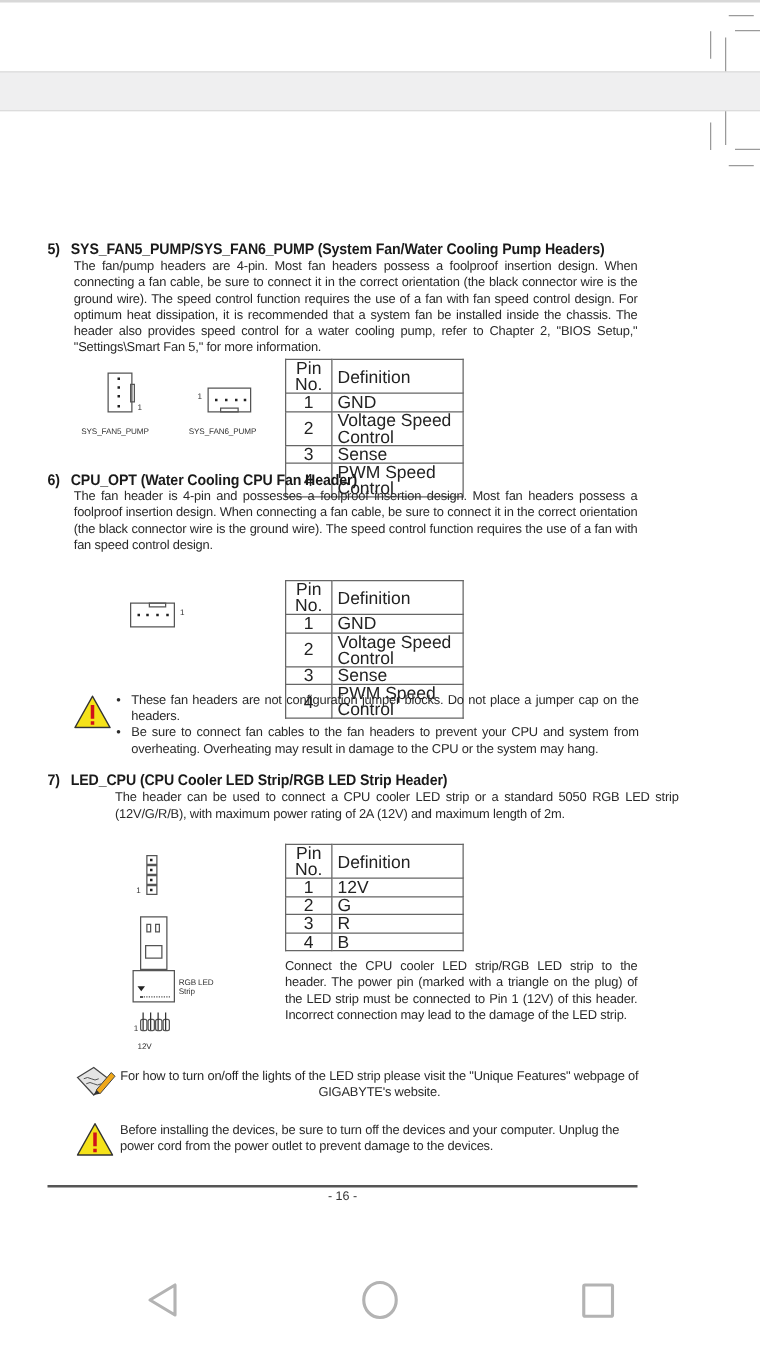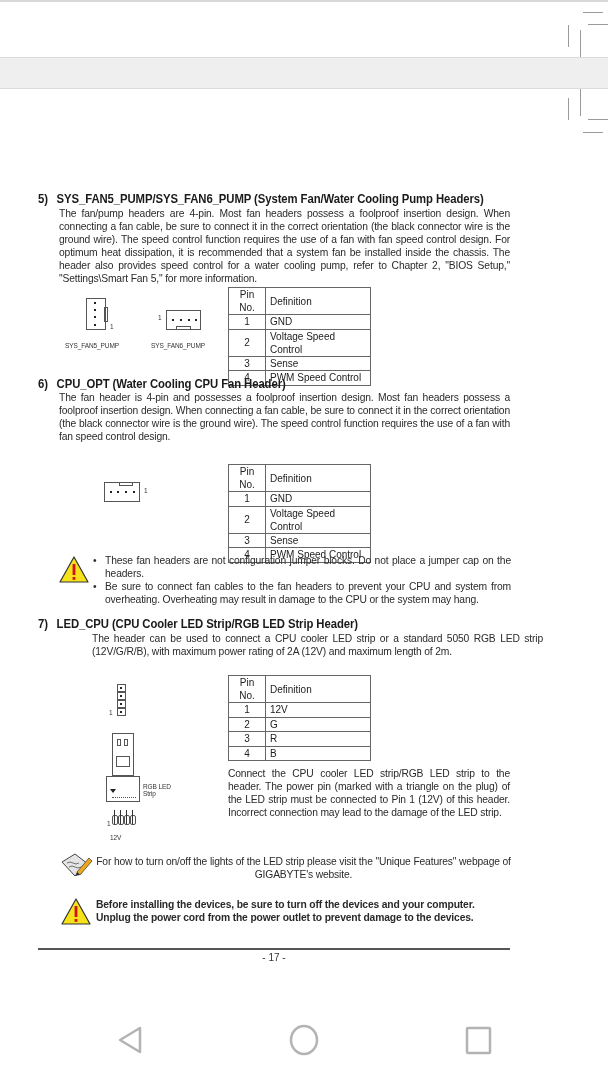--- a/index.html
+++ b/index.html
@@ -6,21 +6,21 @@
   body { width:608px; height:1080px; background:#ffffff; position:relative; overflow:hidden;
          font-family:"Liberation Sans", sans-serif; color:#222; }
   .topline { position:absolute; left:0; top:0; width:608px; height:2px; background:#d8d8d8; }
   .gapbar { position:absolute; left:0; top:57px; width:608px; height:32px; background:#efeff0;
             border-top:1px solid #dcdcdc; border-bottom:1px solid #dcdcdc; box-sizing:border-box; }
   .crop { position:absolute; background:#9a9a9a; }
   .page { position:absolute; left:0; top:0; width:608px; }
   .sec-title { position:absolute; left:38px; font-weight:bold; font-size:12.2px; color:#1a1a1a; letter-spacing:-0.1px; transform:scaleX(0.93); transform-origin:left; white-space:nowrap; }
   .sec-title .num { display:inline-block; width:20px; }
   .para { position:absolute; left:59px; width:451px; font-size:10.3px; line-height:13.1px; color:#2a2a2a; text-align:justify; letter-spacing:-0.15px; }
-  table.pins { position:absolute; border-collapse:collapse; font-size:10px; color:#222; }
+  table.pins { position:absolute; border-collapse:collapse; font-size:14px; color:#222; }
   table.pins td { border:1px solid #666; height:13.5px; padding:0 4px; line-height:13px; }
   table.pins td.c1 { width:28px; text-align:center; }
   table.pins td.c2 { width:96px; }
   .lbl { position:absolute; font-size:6.5px; color:#333; letter-spacing:-0.1px; }
   .hdr { position:absolute; border:1px solid #555; box-sizing:border-box; }
   .dot { position:absolute; width:2px; height:2px; background:#222; }
   .bullet-list { position:absolute; left:93px; width:418px; font-size:10.3px; line-height:13px; color:#2a2a2a; letter-spacing:-0.15px; }
   .bullet-list .b { position:relative; padding-left:12px; text-align:justify; }
   .bullet-list .b::before { content:"•"; position:absolute; left:0; top:0; }
   .note { position:absolute; left:96px; width:415px; font-size:10.3px; line-height:13px; color:#2a2a2a; letter-spacing:-0.15px; }
@@ -225,24 +225,24 @@
     <polygon points="18,20 30,6 33,9 21,23" fill="#f0a81a" stroke="#444" stroke-width="0.8"></polygon>
     <polygon points="18,20 21,23 16,24" fill="#333"></polygon>
   </svg>
   <div class="note" style="top:855px;text-align:center;">For how to turn on/off the lights of the LED strip please visit the "Unique Features" webpage of GIGABYTE's website.</div>
 
   <svg style="position:absolute;left:61px;top:898px;" width="30" height="27" viewBox="0 0 30 27">
     <polygon points="15,1 29,26 1,26" fill="#f5e21a" stroke="#333" stroke-width="1.2" stroke-linejoin="round"></polygon>
     <rect x="13.6" y="8" width="2.8" height="11" fill="#d0121b"></rect>
     <rect x="13.6" y="21" width="2.8" height="2.8" fill="#d0121b"></rect>
   </svg>
-  <div class="note" style="top:898px;font-weight:bold;">Before installing the devices, be sure to turn off the devices and your computer. Unplug the power cord from the power outlet to prevent damage to the devices.</div>
+  <div class="note" style="top:898px;">Before installing the devices, be sure to turn off the devices and your computer. Unplug the power cord from the power outlet to prevent damage to the devices.</div>
 
   <div class="footline"></div>
-  <div class="pagenum">- 17 -</div>
+  <div class="pagenum">- 16 -</div>
 </div>
 
 <div class="navbar">
   <div class="navbtn" style="left:112px;">
     <svg width="36" height="36" viewBox="0 0 36 36">
       <polygon points="8,18 28,6 28,30" fill="none" stroke="#b3b3b3" stroke-width="2.5" stroke-linejoin="round"></polygon>
     </svg>
   </div>
   <div class="navbtn" style="left:286px;">
     <svg width="36" height="36" viewBox="0 0 36 36">

